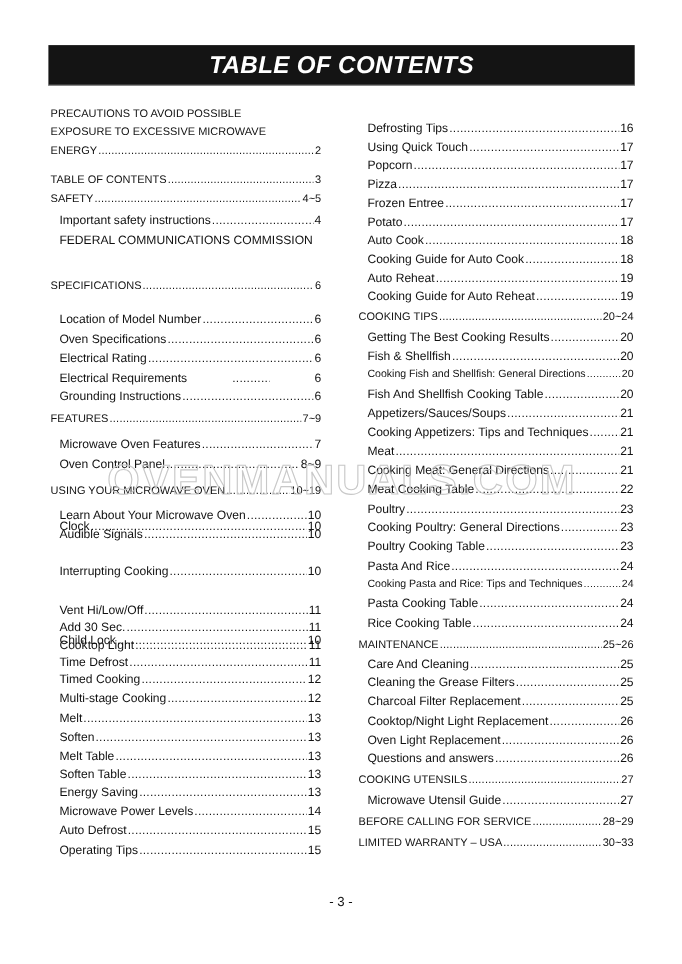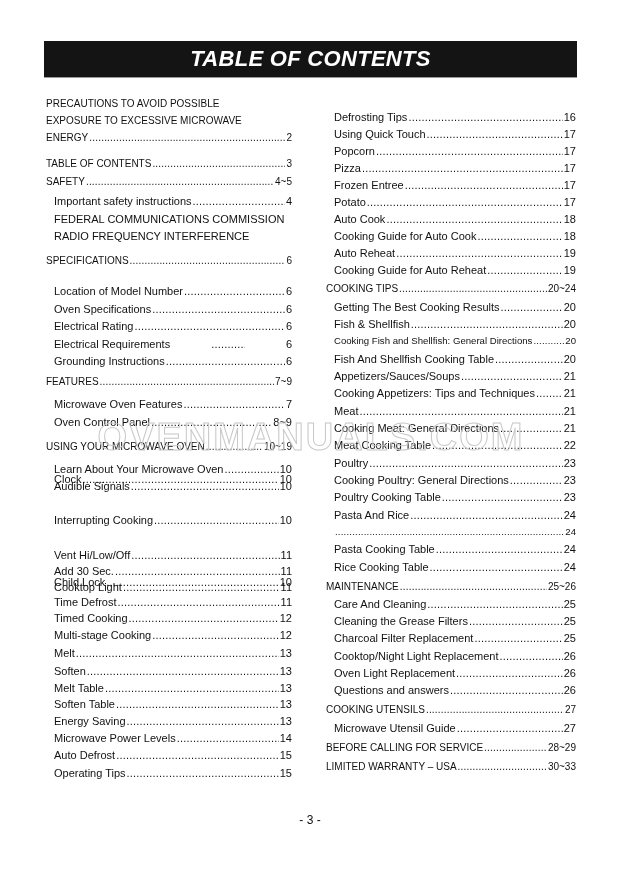--- a/index.html
+++ b/index.html
@@ -50,21 +50,20 @@
       <span class="dots"></span>
       <span class="page">4~5</span>
     </div>
     <div class="entry sub" style="top: 97px;">
       <span class="label">Important safety instructions</span>
       <span class="dots"></span>
       <span class="page">4</span>
     </div>
     <div class="entry sub multi" style="top: 115px;">
       <span class="line"><span class="label">FEDERAL COMMUNICATIONS COMMISSION</span></span>
-      <span class="line"><span class="label">RADIO FREQUENCY INTERFERENCE</span></span>
     </div>
     <div class="entry bold" style="top: 157px; align-items: center;">
       <span class="label">SPECIFICATIONS</span>
       <span class="dots"></span>
       <span class="page">6</span>
     </div>
     <div class="entry sub" style="top: 187px;">
       <span class="label">Location of Model Number</span>
       <span class="dots"></span>
       <span class="page">6</span>
@@ -320,20 +319,21 @@
       <span class="label">Poultry Cooking Table</span>
       <span class="dots"></span>
       <span class="page">23</span>
     </div>
     <div class="entry sub" style="top: 398px;">
       <span class="label">Pasta And Rice</span>
       <span class="dots"></span>
       <span class="page">24</span>
     </div>
     <div class="entry sub small" style="top: 415px;">
+      <span class="label">Cooking Pasta and Rice: Tips and Techniques</span>
       <span class="dots"></span>
       <span class="page">24</span>
     </div>
     <div class="entry sub" style="top: 432px;">
       <span class="label">Pasta Cooking Table</span>
       <span class="dots"></span>
       <span class="page">24</span>
     </div>
     <div class="entry sub" style="top: 450px;">
       <span class="label">Rice Cooking Table</span>

